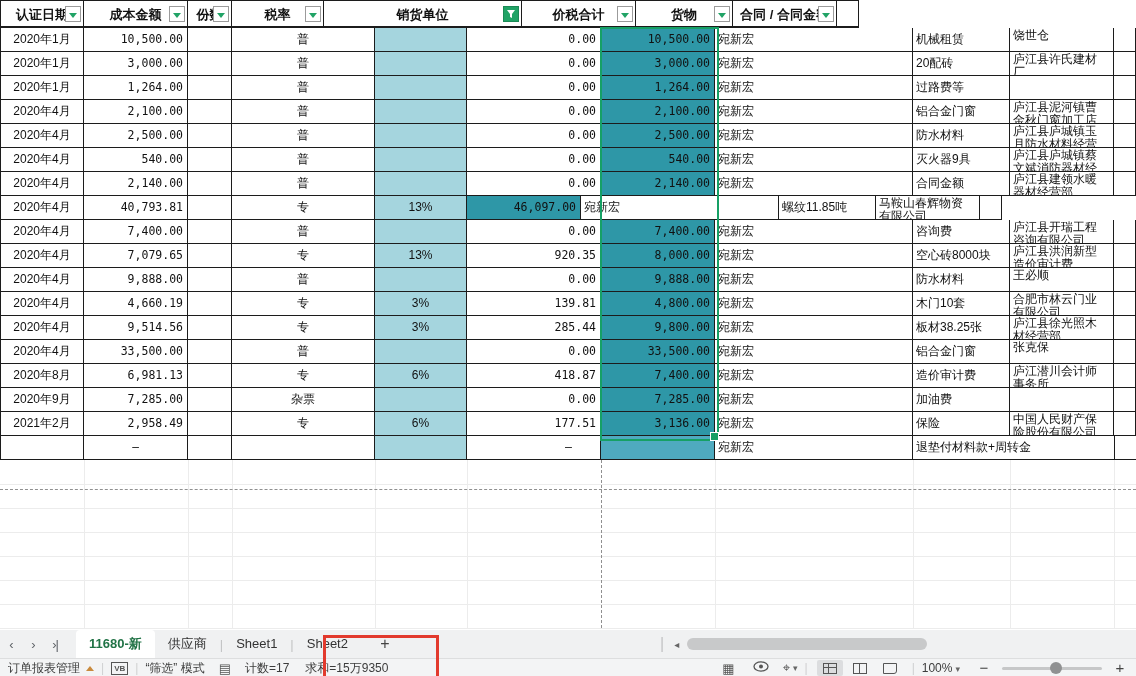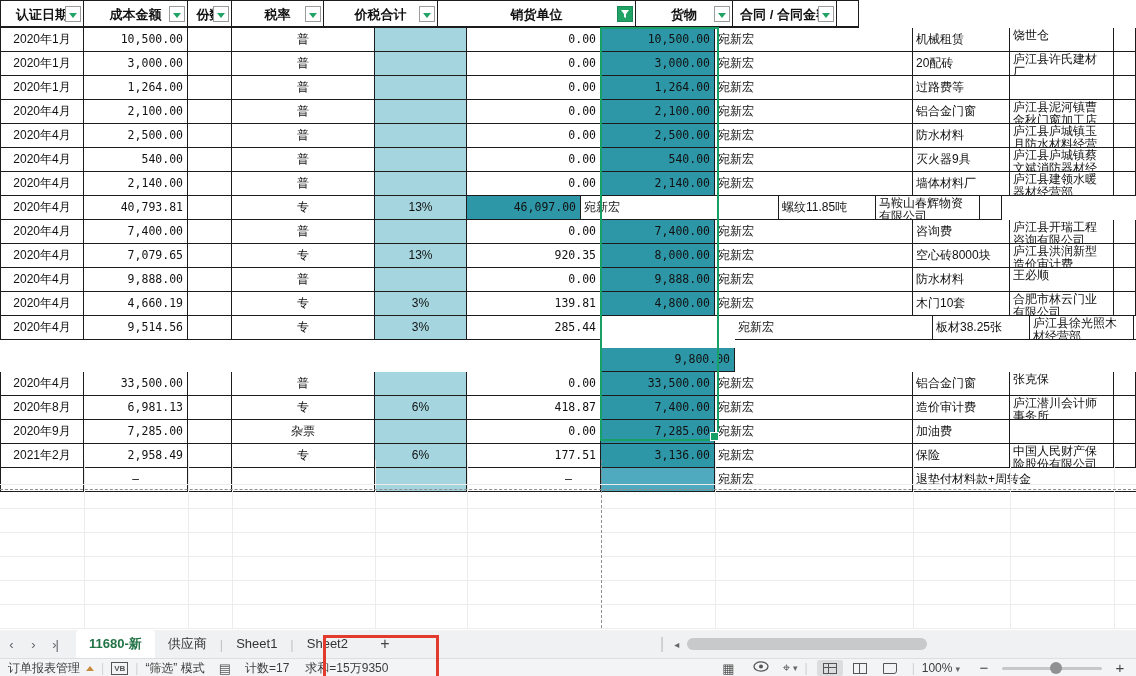--- a/index.html
+++ b/index.html
@@ -81,28 +81,28 @@
               </span></div>
             <div class="cell hcell" style="width: 104px;"><span>成本金额</span><span class="filter-btn">
                 <span class="tri"></span>
               </span></div>
             <div class="cell hcell" style="width: 44px;"><span>份数</span><span class="filter-btn">
                 <span class="tri"></span>
               </span></div>
             <div class="cell hcell" style="width: 92px;"><span>税率</span><span class="filter-btn">
                 <span class="tri"></span>
               </span></div>
-            <div class="cell hcell" style="width: 114px;"><span>价税合计</span><span class="filter-btn">
-                <span class="tri"></span>
-              </span></div>
             <div class="cell hcell" style="width: 198px;"><span>销货单位</span><span class="filter-btn active">
                 <svg width="10" height="10" viewBox="0 0 10 10">
                   <path d="M1 1h8L6 5v4L4 8V5z" fill="#fff"></path>
                 </svg>
               </span></div>
+            <div class="cell hcell" style="width: 114px;"><span>价税合计</span><span class="filter-btn">
+                <span class="tri"></span>
+              </span></div>
             <div class="cell hcell" style="width: 97px;"><span>货物</span><span class="filter-btn">
                 <span class="tri"></span>
               </span></div>
             <div class="cell hcell" style="width: 104px;"><span>合同 / 合同金额</span><span class="filter-btn">
                 <span class="tri"></span>
               </span></div>
             <div class="cell hcell" style="width: 22px;"></div>
           </div>
         </div>
       <div id="tbody">
@@ -204,21 +204,21 @@
           </div>
           <div class="trow">
             <div class="cell ac" style="width: 84px;">2020年4月</div>
             <div class="cell ar" style="width: 104px;">2,140.00</div>
             <div class="cell " style="width: 44px;"></div>
             <div class="cell ac" style="width: 143px;">普</div>
             <div class="cell ac rate-cell" style="width: 92px;"></div>
             <div class="cell ar" style="width: 134px;">0.00</div>
             <div class="cell ar total-cell" style="width: 114px;">2,140.00</div>
             <div class="cell al" style="width: 198px;">宛新宏</div>
-            <div class="cell al" style="width: 97px;">墙体材料厂</div>
+            <div class="cell al" style="width: 97px;">合同金额</div>
             <div class="cell al contract-cell" style="width: 104px;">
               <div>庐江县建领水暖</div>
               <div>器材经营部</div>
             </div>
             <div class="cell " style="width: 22px;"></div>
           </div>
           <div class="trow">
             <div class="cell ac" style="width: 84px;">2020年4月</div>
             <div class="cell ar" style="width: 104px;">40,793.81</div>
             <div class="cell " style="width: 44px;"></div>
@@ -297,21 +297,21 @@
             </div>
             <div class="cell " style="width: 22px;"></div>
           </div>
           <div class="trow">
             <div class="cell ac" style="width: 84px;">2020年4月</div>
             <div class="cell ar" style="width: 104px;">9,514.56</div>
             <div class="cell " style="width: 44px;"></div>
             <div class="cell ac" style="width: 143px;">专</div>
             <div class="cell ac rate-cell" style="width: 92px;">3%</div>
             <div class="cell ar" style="width: 134px;">285.44</div>
-            <div class="cell ar total-cell" style="width: 134px; margin-top: 32px;">9,800.00</div>
+            <div class="cell ar total-cell" style="width: 114px;">9,800.00</div>
             <div class="cell al" style="width: 198px;">宛新宏</div>
             <div class="cell al" style="width: 97px;">板材38.25张</div>
             <div class="cell al contract-cell" style="width: 104px;">
               <div>庐江县徐光照木</div>
               <div>材经营部</div>
             </div>
             <div class="cell " style="width: 22px;"></div>
           </div>
           <div class="trow">
             <div class="cell ac" style="width: 84px;">2020年4月</div>

